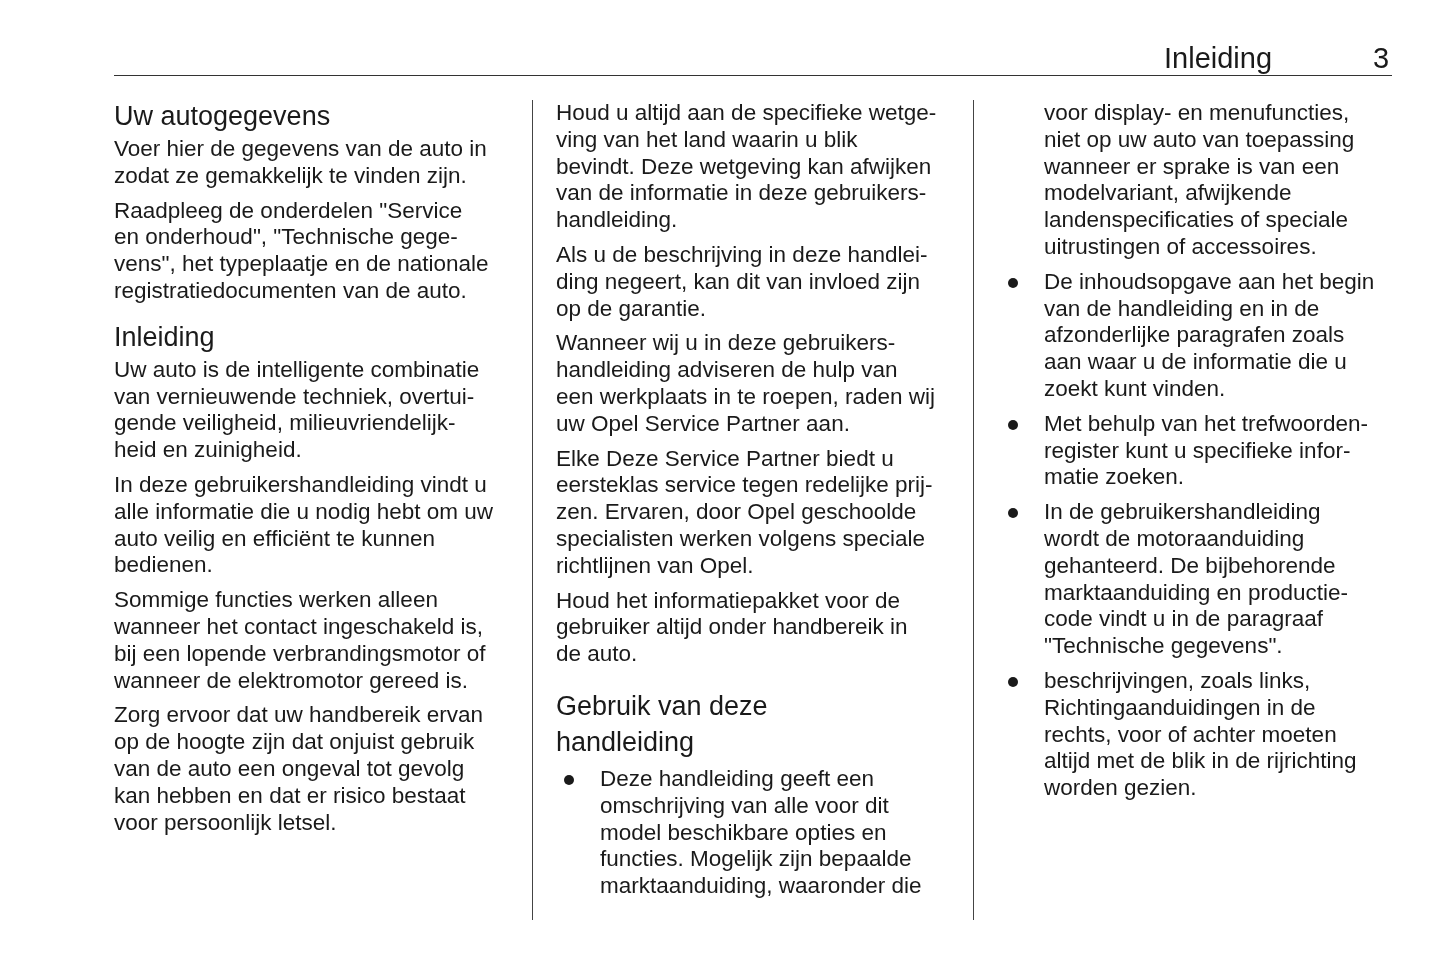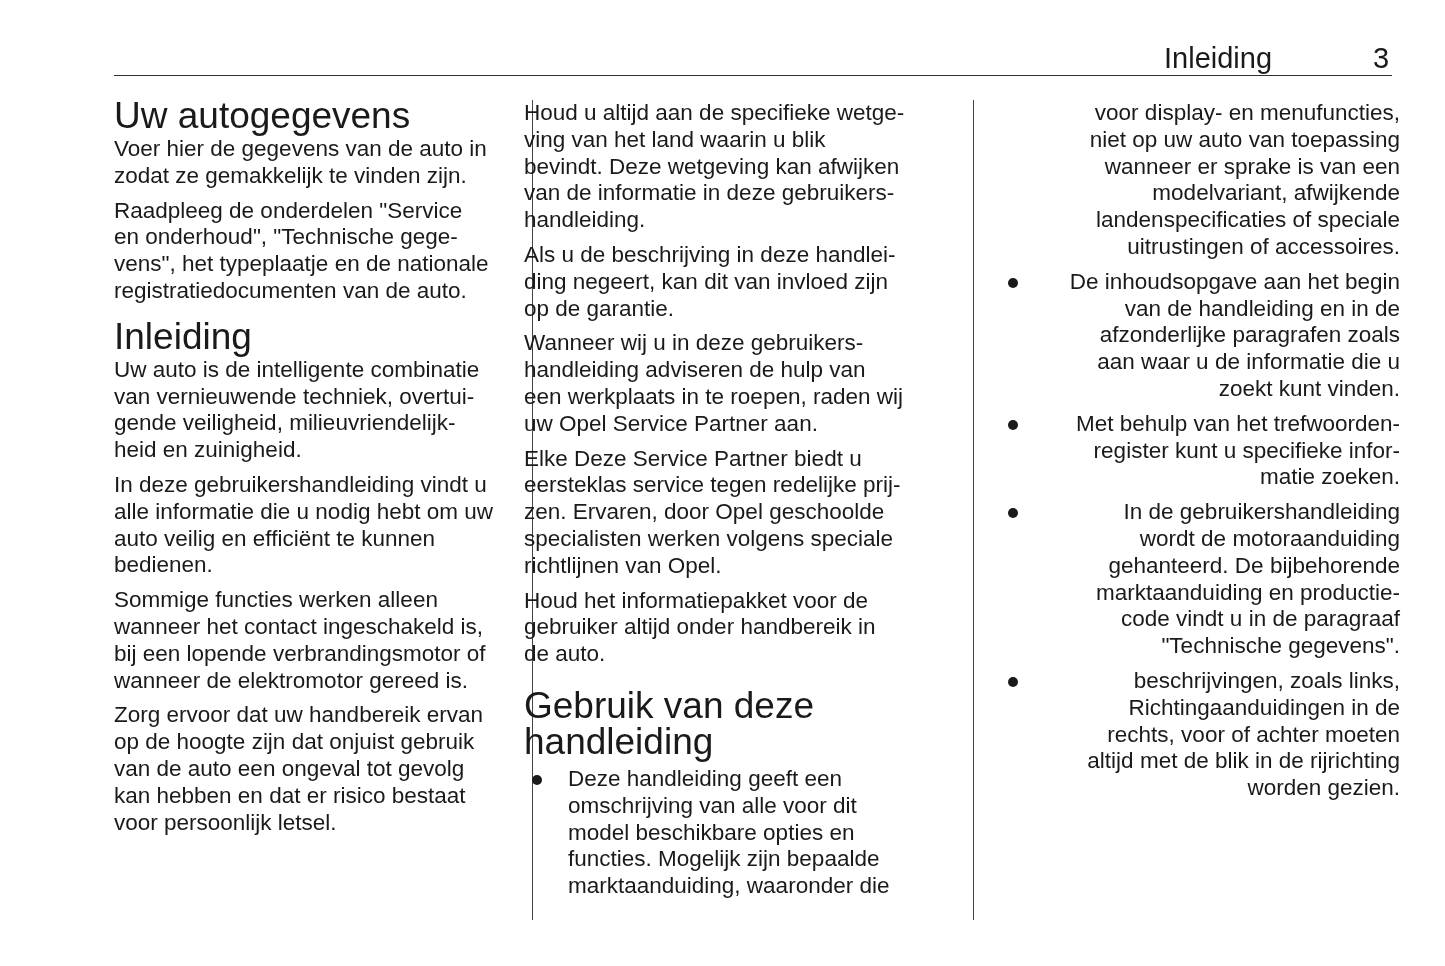--- a/index.html
+++ b/index.html
@@ -6,25 +6,25 @@
   body {
     width: 1445px; height: 966px; position: relative; overflow: hidden;
     font-family: "Liberation Sans", sans-serif; color: #1a1a1a;
   }
   .header-title { position: absolute; top: 40px; left: 1164px; font-size: 29px; line-height: 36px; }
   .header-page { position: absolute; top: 40px; left: 1373px; font-size: 29px; line-height: 36px; }
   .header-rule { position: absolute; top: 75px; left: 114px; width: 1278px; height: 0; border-top: 1.5px solid #333; }
   .col-rule { position: absolute; width: 0; border-left: 1.5px solid #444; }
   .col { position: absolute; top: 98px; }
   .col1 { left: 114px; width: 400px; }
-  .col2 { left: 524px; width: 400px; }
+  .col2 { left: 556px; width: 400px; }
   .col3 { left: 1000px; width: 400px; }
   .line { display: block; font-size: 22.5px; line-height: 26.8px; white-space: nowrap; }
   .para { margin-bottom: 8px; }
-  h2 { font-weight: normal; font-size: 37px; line-height: 36px; margin: 0 0 2px 0; }
+  h2 { font-weight: normal; font-size: 27px; line-height: 36px; margin: 0 0 2px 0; }
   .gap-h { margin-top: 14px; }
   .bullet { position: relative; padding-left: 44px; margin-bottom: 8px; }
   .bullet .dot { position: absolute; left: 8px; top: 9px; width: 10px; height: 10px; border-radius: 50%; background: #1a1a1a; }
   .cont { padding-left: 44px; margin-bottom: 8px; }
 </style>
 </head>
 <body>
 
 <div>
   <span class="header-title">Inleiding</span>
@@ -115,21 +115,21 @@
   <div class="bullet" style="margin-top:6px;">
     <span class="dot"></span>
     <span class="line">Deze handleiding geeft een</span>
     <span class="line">omschrijving van alle voor dit</span>
     <span class="line">model beschikbare opties en</span>
     <span class="line">functies. Mogelijk zijn bepaalde</span>
     <span class="line">marktaanduiding, waaronder die</span>
   </div>
 </div>
 
-<div class="col col3" style="top:100px;text-align:right;">
+<div class="col col3" style="top:100px;">
   <div class="cont">
     <span class="line">voor display- en menufuncties,</span>
     <span class="line">niet op uw auto van toepassing</span>
     <span class="line">wanneer er sprake is van een</span>
     <span class="line">modelvariant, afwijkende</span>
     <span class="line">landenspecificaties of speciale</span>
     <span class="line">uitrustingen of accessoires.</span>
   </div>
   <div class="bullet">
     <span class="dot"></span>

